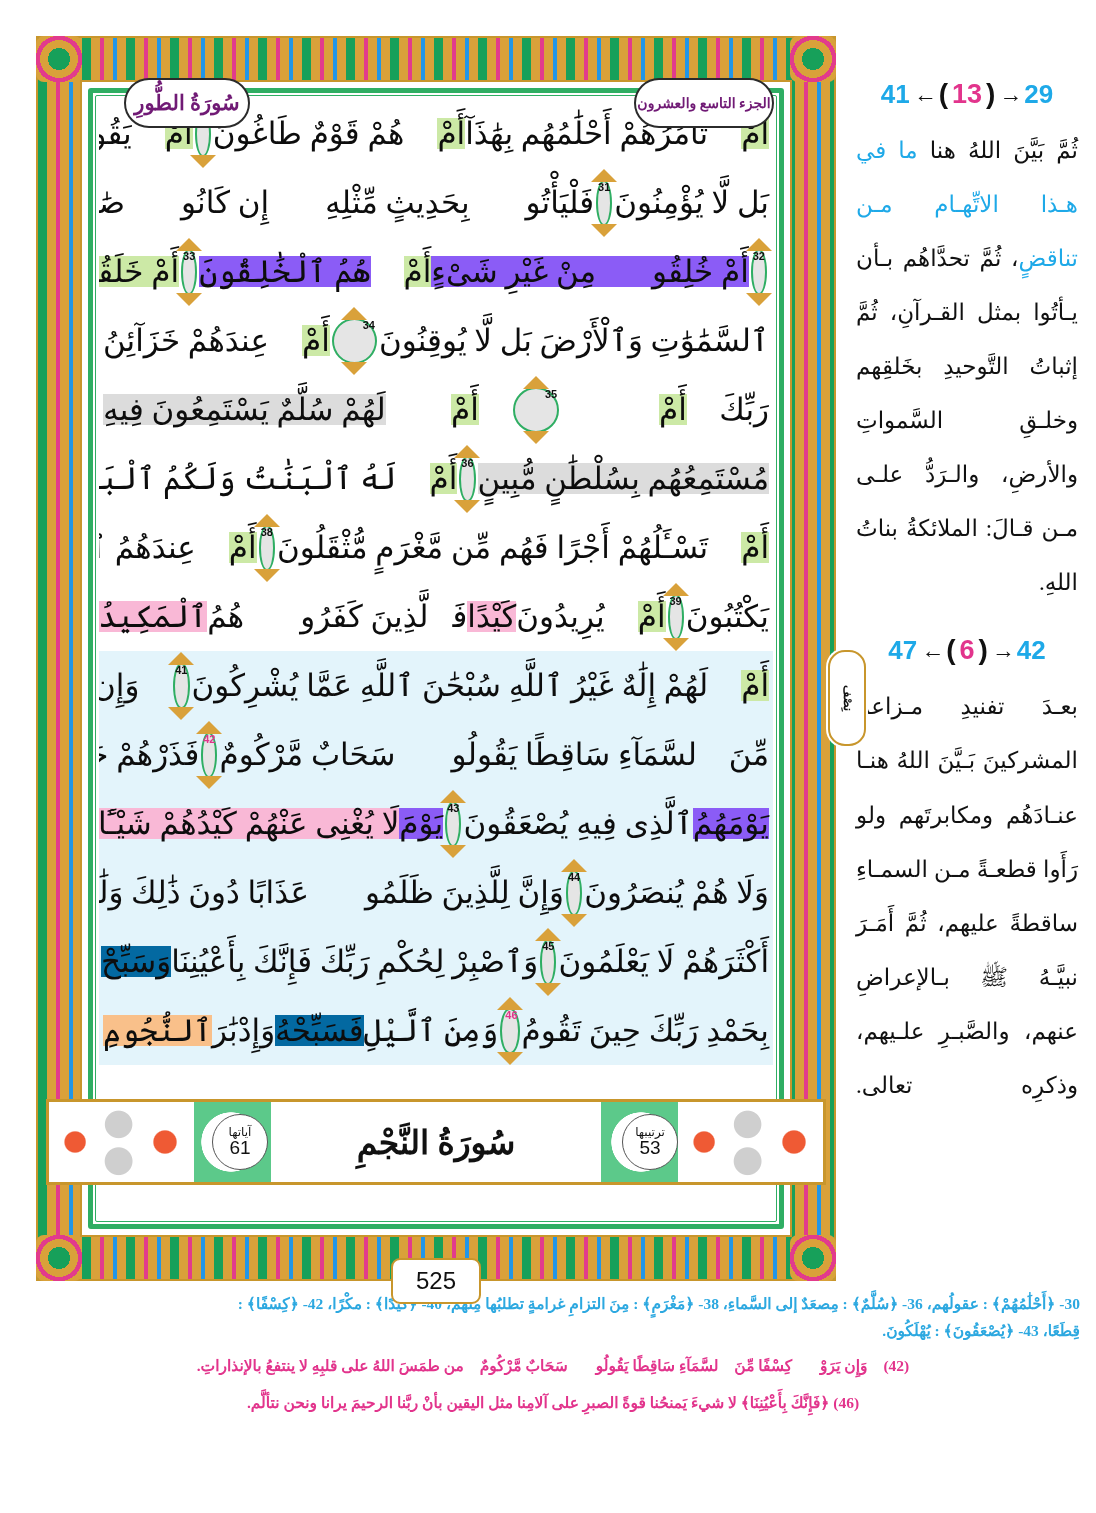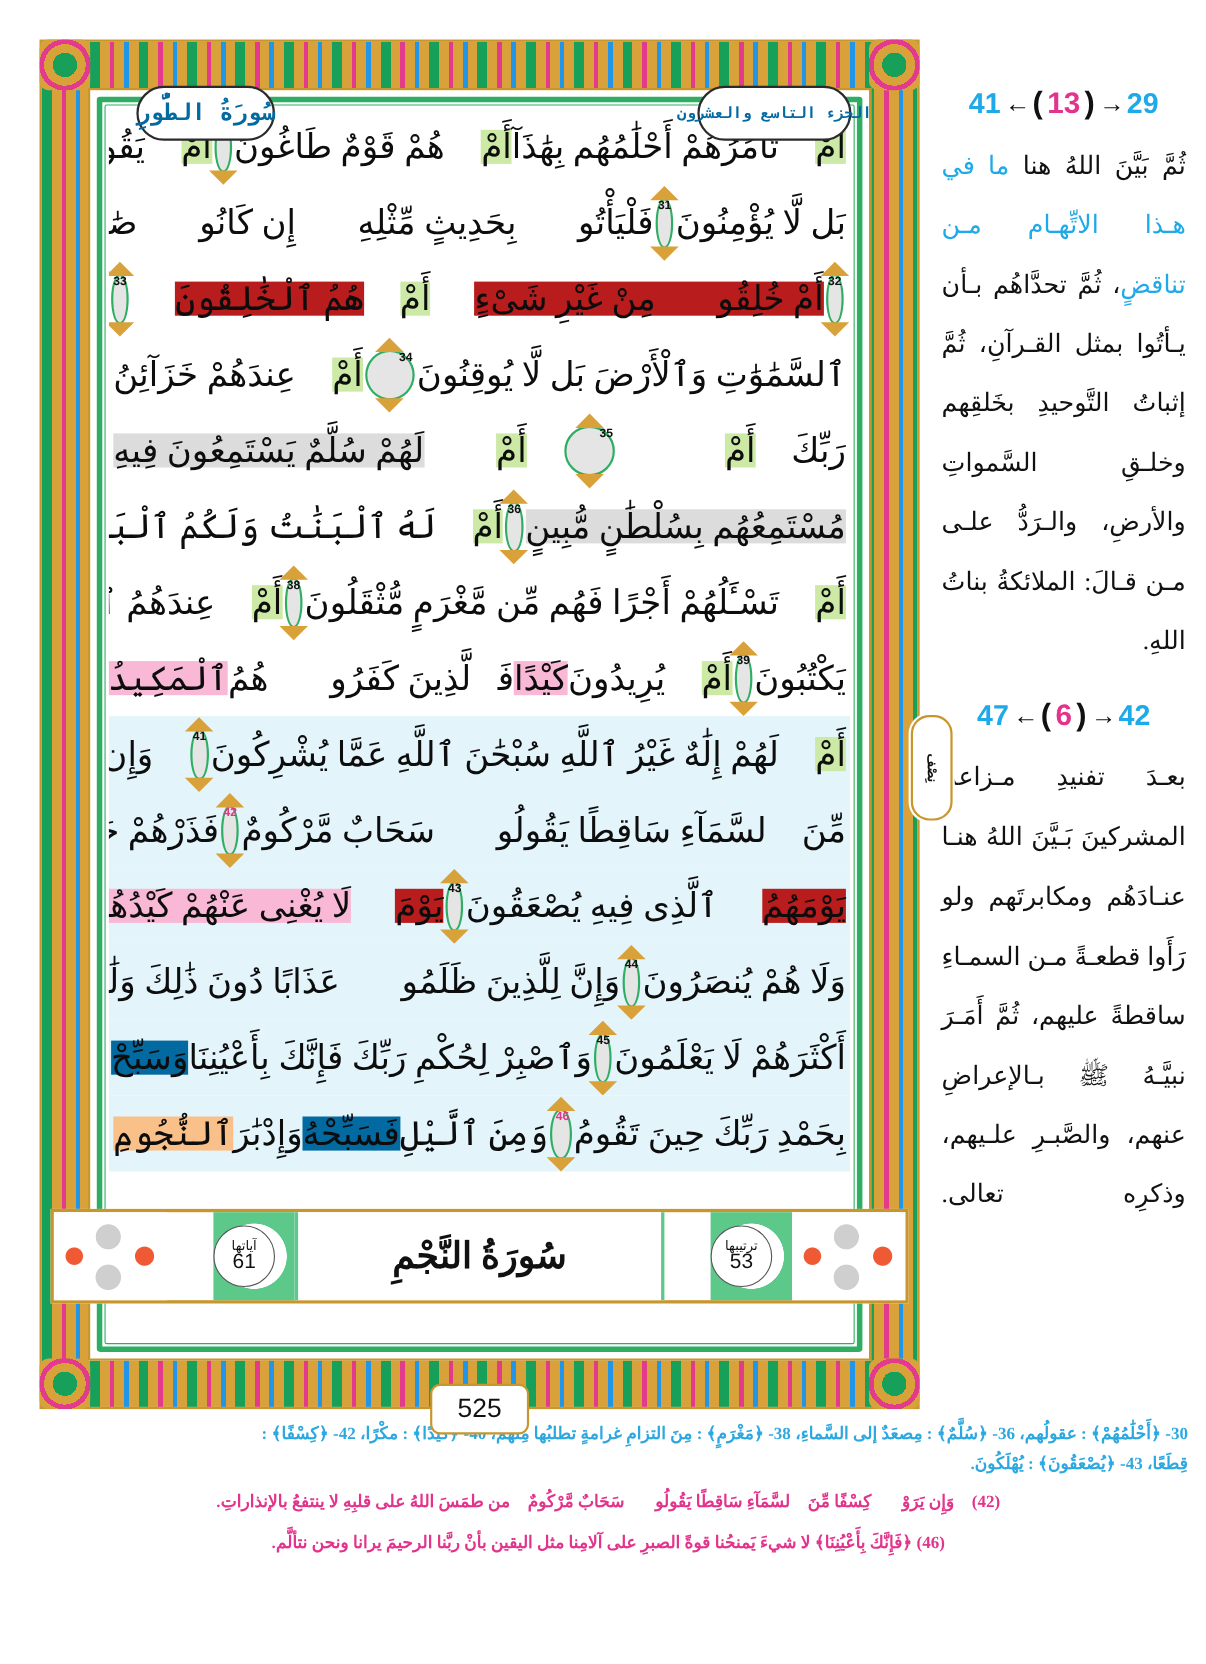--- a/index.html
+++ b/index.html
@@ -33,39 +33,39 @@
      border-radius:8px;}
   .c-tl{left:-2px;top:-2px;} .c-tr{right:-2px;top:-2px;}
   .c-bl{left:-2px;bottom:-2px;} .c-br{right:-2px;bottom:-2px;}
 
   
   .cartouche{position:absolute;top:42px;height:50px;background:#fff;
      border:2px solid #2b2b2b;border-radius:26px;display:flex;align-items:center;
      justify-content:center;box-sizing:border-box;z-index:6;}
   #surah-cart{left:88px;width:126px;}
   #juz-cart{right:62px;width:140px;}
-  .cart-text{font-family:Liberation Mono, monospace;
-     font-size:21px;color:#0369a1;direction:rtl;white-space:nowrap;font-weight:700;}
+  .cart-text{font-family:Liberation Serif, serif;
+     font-size:21px;color:#701a75;direction:rtl;white-space:nowrap;font-weight:700;}
   #juz-cart .cart-text{font-size:14px;}
 
   
   #textbody{position:absolute;left:63px;top:63px;right:63px;bottom:63px;
      background:#fff;overflow:hidden;}
 
   .ayah-line{position:relative;direction:rtl;text-align:justify;
      text-align-last:justify;
      font-family:"Liberation Serif","DejaVu Serif",serif;
      font-size:31px;line-height:1.0;color:#0d0d0d;white-space:nowrap;
      padding:0 4px;box-sizing:border-box;height:69px;
      display:flex;align-items:center;justify-content:space-between;}
   .ayah-line > span{display:inline-block;}
 
   
   .hl-green{background:#cce9a6;margin-left:33px;}
-  .hl-yellow{background:#b91c1c;margin-left:40px;}
+  .hl-yellow{background:#8b5cf6;}
   .hl-gray{background:#dcdcdc;}
   .hl-pink{background:#f9b8d6;}
   .hl-blue{background:#0369a1;}
   .hl-orange{background:#f9c08a;}
 
   
   .blue-block{background:#e3f4fb;}
 
   
   .ayah-num{display:inline-flex;align-items:center;justify-content:center;
@@ -93,22 +93,22 @@
   #surah-banner{position:absolute;left:10px;right:10px;top:1063px;height:86px;
      border:3px solid #c8962c;box-sizing:border-box;background:#fff;
      display:flex;align-items:stretch;}
   .banner-side{flex:1;position:relative;overflow:hidden;
      background:
        radial-gradient(circle at 18% 50%,#ef5a34 0 8%,transparent 9%),
        radial-gradient(circle at 48% 28%,#cfcfcf 0 14%,transparent 15%),
        radial-gradient(circle at 48% 74%,#cfcfcf 0 14%,transparent 15%),
        radial-gradient(circle at 80% 50%,#ef5a34 0 9%,transparent 10%),
        linear-gradient(#fff,#fff);}
-  .banner-medallion{width:74px;display:flex;align-items:center;justify-content:flex-start;
-     background:radial-gradient(circle at 50% 50%,#fff 0 54%,#5cc98a 55% 100%);margin-left:42px;}
+  .banner-medallion{width:74px;display:flex;align-items:center;justify-content:flex-end;
+     background:radial-gradient(circle at 50% 50%,#fff 0 54%,#5cc98a 55% 100%);}
   .med-inner{width:54px;height:54px;border-radius:50%;background:#fff;
      border:1.5px solid #555;display:flex;flex-direction:column;
      align-items:center;justify-content:center;line-height:1.05;}
   .med-inner .t{font-size:12px;direction:rtl;color:#111;}
   .med-inner .n{font-size:19px;color:#111;font-family:"Liberation Sans",sans-serif;}
   #banner-center{width:330px;background:#fff;border-left:3px solid #5cc98a;
      border-right:3px solid #5cc98a;display:flex;align-items:center;
      justify-content:center;}
   #banner-center .nm{font-size:33px;direction:rtl;color:#111;font-weight:700;
      font-family:"Liberation Serif","DejaVu Serif",serif;}

